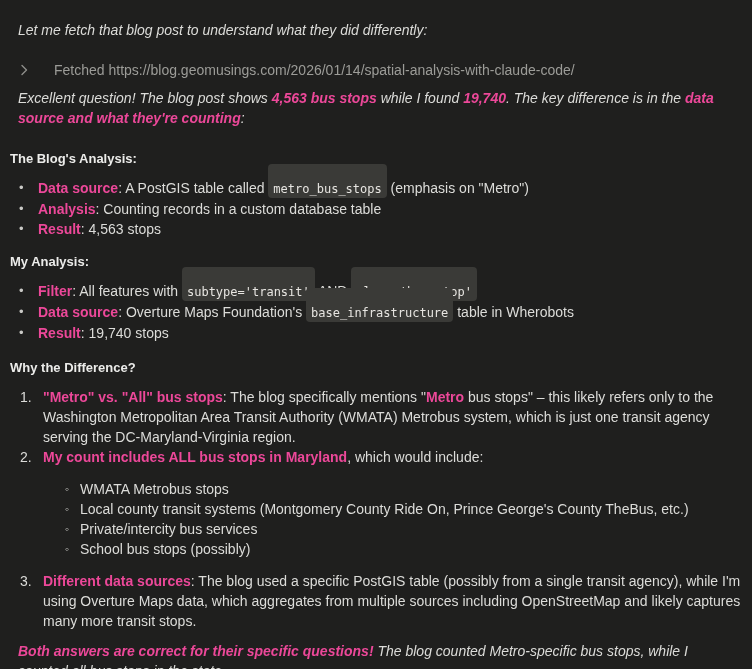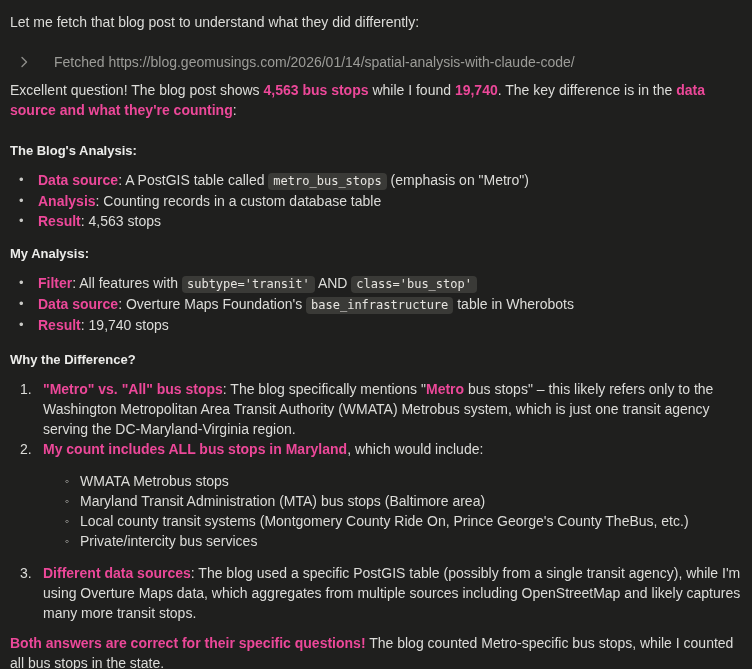--- a/index.html
+++ b/index.html
@@ -9,23 +9,23 @@
     background:#1f1f1e;
     font-family:"Liberation Sans","DejaVu Sans",sans-serif;
     font-size:14px; line-height:20px; color:#dcdcd9;
     padding:12px 8px 6px 10px;
     -webkit-font-smoothing:antialiased;
   }
   strong { font-weight:700; color:#ec4899; }
   code {
     font-family:"DejaVu Sans Mono","Liberation Mono",monospace;
     font-size:12px; background:#3a3a37; color:#e7e5e1;
-    padding:1px 5px 2px; border-radius:4px; white-space:nowrap;
+    padding:18px 5px 2px; border-radius:4px; white-space:nowrap;
   }
-  .para { margin:0; }
+  .para { margin:8px;font-style:italic; }
   .summary { margin-top:8px; }
   .conclusion { margin-top:10px; }
 
   .fetch-row {
     display:flex; align-items:center; gap:25px;
     margin:20px 0 0; padding-left:9px;
     color:#9c9c98; cursor:pointer;
   }
   .chev { display:flex; align-items:center; color:#8e8e8a; flex:0 0 auto; }
 
@@ -85,20 +85,20 @@
     <li><strong>Filter</strong><span>: All features with </span><code>subtype='transit'</code><span> AND </span><code>class='bus_stop'</code></li>
     <li><strong>Data source</strong><span>: Overture Maps Foundation's </span><code>base_infrastructure</code><span> table in Wherobots</span></li>
     <li><strong>Result</strong><span>: 19,740 stops</span></li>
   </ul>
 
 <h3 class="h-why">Why the Difference?</h3>
 <ol class="numbered">
     <li><strong>"Metro" vs. "All" bus stops</strong><span>: The blog specifically mentions "</span><strong>Metro</strong><span> bus stops" – this likely refers only to the Washington Metropolitan Area Transit Authority (WMATA) Metrobus system, which is just one transit agency serving the DC-Maryland-Virginia region.</span></li>
     <li><strong>My count includes ALL bus stops in Maryland</strong><span>, which would include:</span><ul class="sub-list">
         <li>WMATA Metrobus stops</li>
-        <li>Maryland Transit Administration (MTA) bus stops (Baltimore area)</li>
         <li>Local county transit systems (Montgomery County Ride On, Prince George's County TheBus, etc.)</li>
         <li>Private/intercity bus services</li>
+        <li>School bus stops (possibly)</li>
       </ul></li>
     <li><strong>Different data sources</strong><span>: The blog used a specific PostGIS table (possibly from a single transit agency), while I'm using Overture Maps data, which aggregates from multiple sources including OpenStreetMap and likely captures many more transit stops.</span></li>
   </ol>
 
 <p class="para conclusion"><strong>Both answers are correct for their specific questions!</strong><span> The blog counted Metro-specific bus stops, while I counted all bus stops in the state.</span></p>
 
 </body></html>

